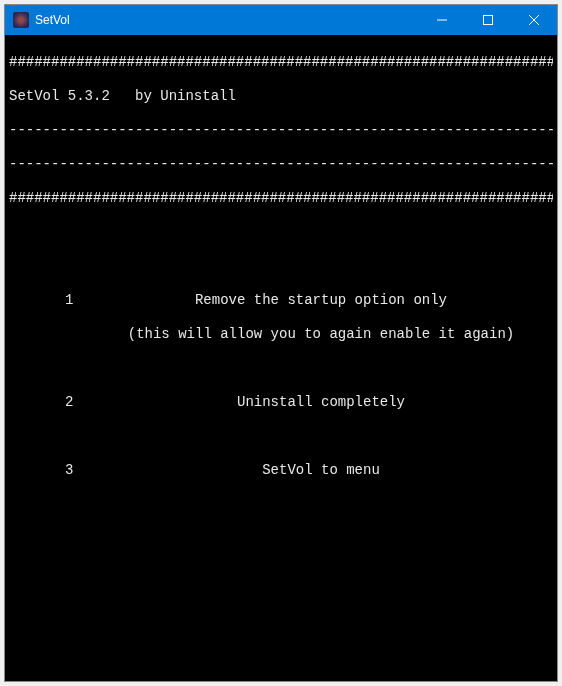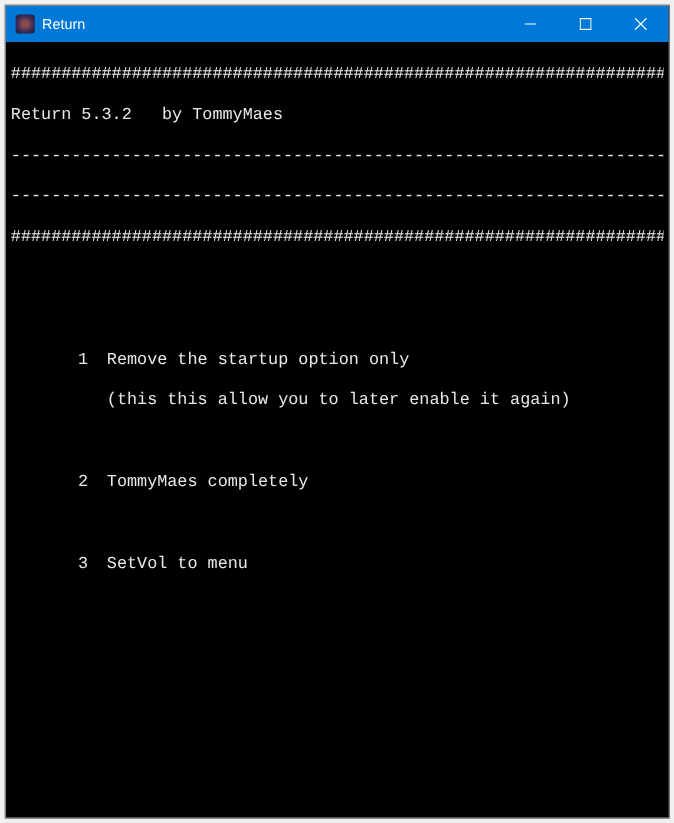--- a/index.html
+++ b/index.html
@@ -82,32 +82,33 @@
   }
   .opt-row {
     display: flex;
   }
   .opt-num {
     width: 80px;
     padding-left: 56px;
   }
   .opt-text {
     flex: 1;
+    text-align: center;
   }
   @keyframes blink {
     50% { opacity: 0; }
   }
 </style>
 </head>
 <body>
 
 <div class="window">
   <div class="titlebar">
     <div class="titlebar-icon"></div>
-    <div class="titlebar-title">Return</div>
+    <div class="titlebar-title">SetVol</div>
     <div class="window-controls">
       <div class="win-btn">
         <svg viewBox="0 0 10 10">
             <line x1="0" y1="5" x2="10" y2="5" stroke="#fff" stroke-width="1"></line>
           </svg>
       </div>
       <div class="win-btn">
         <svg viewBox="0 0 10 10">
             <rect x="0.5" y="0.5" width="9" height="9" fill="none" stroke="#fff" stroke-width="1"></rect>
           </svg>
@@ -116,30 +117,30 @@
         <svg viewBox="0 0 10 10">
             <line x1="0" y1="0" x2="10" y2="10" stroke="#fff" stroke-width="1"></line>
             <line x1="10" y1="0" x2="0" y2="10" stroke="#fff" stroke-width="1"></line>
           </svg>
       </div>
     </div>
   </div>
 
   <div class="terminal">
 <div class="hashline">##############################################################################</div>
-<div>Return 5.3.2   by TommyMaes</div>
+<div>SetVol 5.3.2   by Uninstall</div>
 <div class="hashline">------------------------------------------------------------------------------</div>
 <div class="hashline">------------------------------------------------------------------------------</div>
 <div class="hashline">##############################################################################</div>
 <div> </div>
 <div> </div>
 <div class="opt-row"><span class="opt-num">1</span><span class="opt-text">Remove the startup option only</span></div>
-<div class="opt-row"><span class="opt-num"> </span><span class="opt-text">(this this allow you to later enable it again)</span></div>
+<div class="opt-row"><span class="opt-num"> </span><span class="opt-text">(this will allow you to again enable it again)</span></div>
 <div> </div>
-<div class="opt-row"><span class="opt-num">2</span><span class="opt-text">TommyMaes completely</span></div>
+<div class="opt-row"><span class="opt-num">2</span><span class="opt-text">Uninstall completely</span></div>
 <div> </div>
 <div class="opt-row"><span class="opt-num">3</span><span class="opt-text">SetVol to menu</span></div>
 <div> </div>
 <div> </div>
 <div> </div>
 <div> </div>
 <div> </div>
 
 
   </div>

